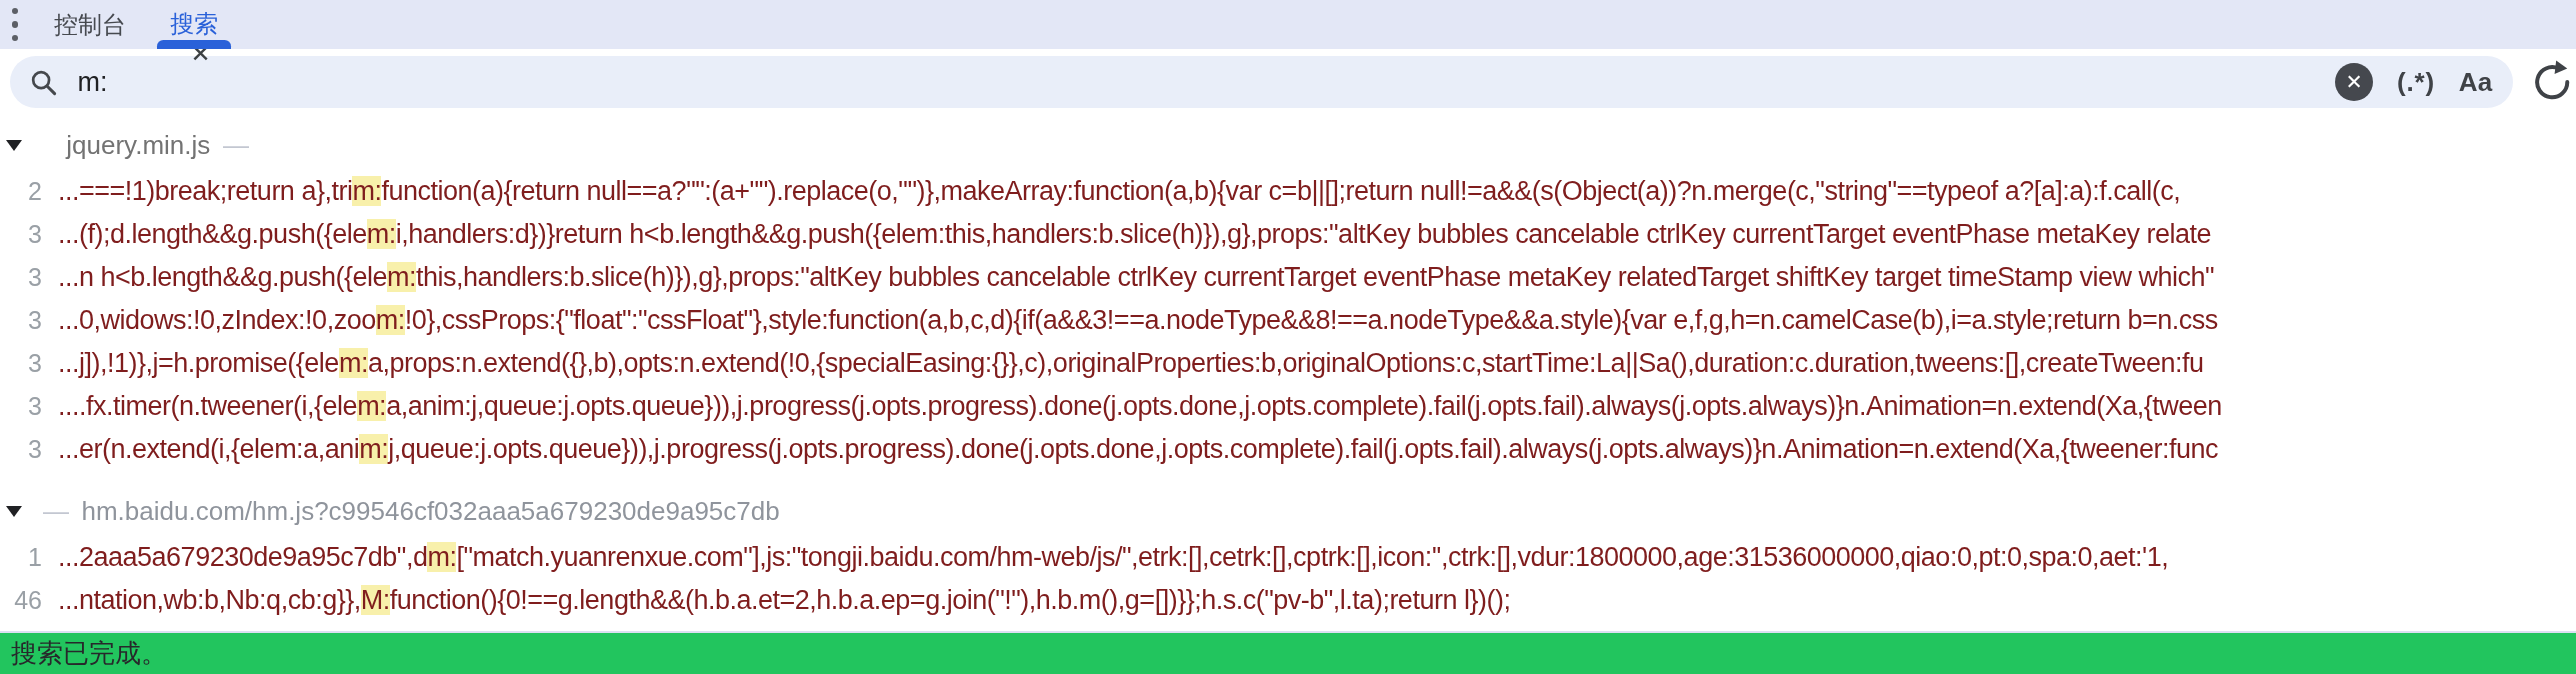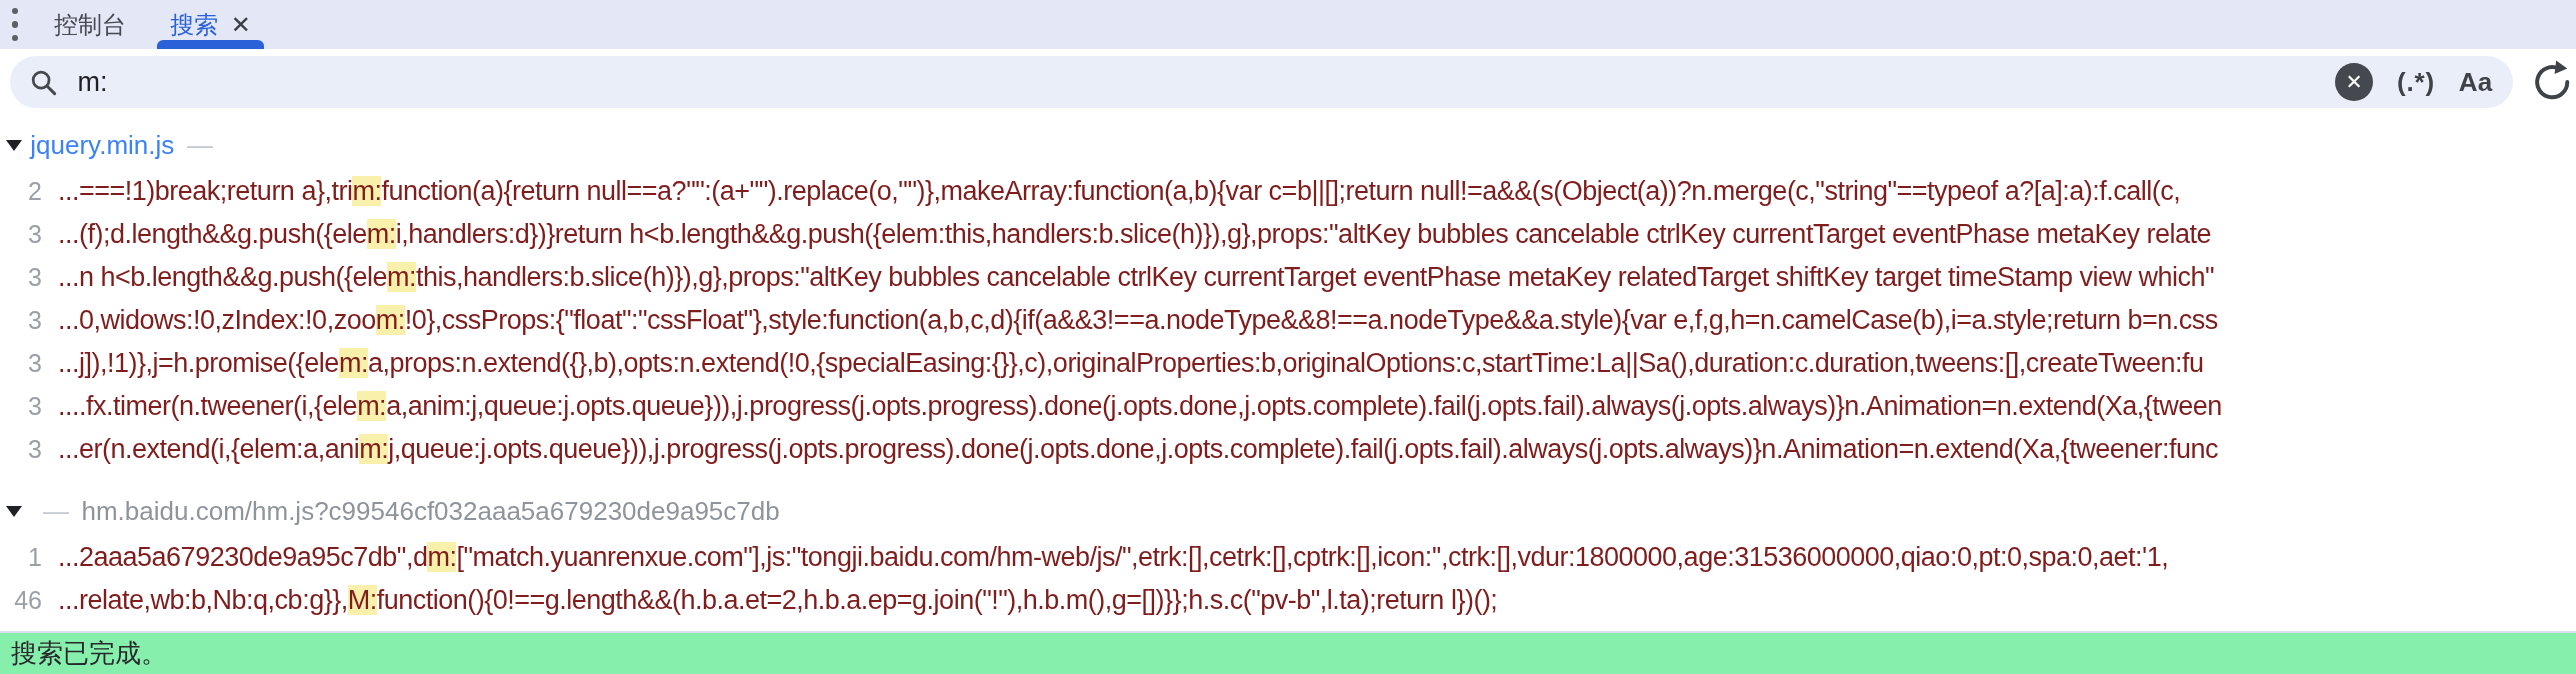--- a/index.html
+++ b/index.html
@@ -6,21 +6,21 @@
   html,body { width:2576px; height:675px; overflow:hidden; background:#fff;
               font-family:"Liberation Sans", sans-serif; }
 
   
   .tabbar { height:49px; background:#e3e7f6; display:flex; align-items:center; position:relative; }
   .kebab { width:27px; height:49px; display:flex; flex-direction:column; justify-content:center;
            align-items:center; gap:7.1px; cursor:pointer; margin-left:1.6px; }
   .kebab i { width:6.3px; height:6.3px; border-radius:50%; background:#5c5f66; }
   .tab { height:49px; display:flex; align-items:center; padding:8px 19px; font-size:24px;
          color:#46494f; position:relative; cursor:pointer; margin-left:6.3px; }
-  .tab.active { color:#2a61d9; font-weight:500; }
+  .tab.active { color:#2a61d9; font-weight:500;flex-direction:column; }
   .tab .close { margin-left:12.6px; color:#3c4043; font-weight:400; font-size:24px; }
   .tab .indicator { position:absolute; left:6.3px; right:6.3px; bottom:0; height:9.5px;
                     background:#2a61d9; border-radius:6.3px 6.3px 0 0; }
 
   
   .searchrow { height:66px; background:#fff; display:flex; align-items:center; padding-left:9.5px; }
   .pill { width:2510px; height:52px; background:#e9eef9; border-radius:26px; display:flex;
           align-items:center; padding:0 20.5px; }
   .magicon { flex:none; width:27px; height:27px; }
   .query { flex:1; border:none; background:transparent; outline:none; font-size:27px;
@@ -32,34 +32,34 @@
               cursor:pointer; letter-spacing:0.8px; }
   .casebtn { flex:none; font-size:26px; font-weight:700; color:#3f4247; cursor:pointer; }
   .refresh { flex:none; width:46px; height:46px; margin-left:17.4px; cursor:pointer; }
 
   
   .results { padding-top:6.3px; }
   .filehdr { height:49px; display:flex; align-items:center; padding-left:6.3px;
              font-size:26px; white-space:nowrap; overflow:hidden; cursor:pointer; }
   .tri { width:0; height:0; border-left:8.7px solid transparent; border-right:8.7px solid transparent;
          border-top:11px solid #202124; margin-right:8px; flex:none; }
-  .fname { color:#3b82f6; }
+  .fname { color:#737373;margin-left:36px; }
   .fdash { color:#c3c7d1; margin:0 12.6px; }
   .furl { color:#8f949c; }
   .gap { height:16px; }
 
   .row { height:43px; display:flex; align-items:center; white-space:nowrap; overflow:hidden;
          font-size:27px; cursor:pointer; }
   .lnum { flex:none; width:58px; text-align:right; padding-right:16px; color:#9aa0a6;
           font-size:25px; }
   .code { color:#7f1d1d; letter-spacing:-0.5px; }
   .hl { background:#f8f0ab; }
 
   
-  .statusbar { position:absolute; left:0; bottom:0; width:2576px; height:43px; background:#86efac;
+  .statusbar { position:absolute; left:0; bottom:0; width:2576px; height:43px; background:#22c55e;
                border-top:2.4px solid #dbe0f1; display:flex; align-items:center; padding-left:11px;
                font-size:26px; color:#27282b; }
   .statusbar .sum { margin-left:20.5px; }
 </style>
 </head>
 <body>
 
 <div class="tabbar">
   <div class="kebab">
       <i></i>
@@ -137,21 +137,21 @@
     <span class="fdash">—</span>
     <span class="furl">hm.baidu.com/hm.js?c99546cf032aaa5a679230de9a95c7db</span>
   </div>
 
   <div class="row">
     <span class="lnum">1</span>
     <span class="code"><span>...2aaa5a679230de9a95c7db",d</span><span class="hl">m:</span><span>["match.yuanrenxue.com"],js:"tongji.baidu.com/hm-web/js/",etrk:[],cetrk:[],cptrk:[],icon:'',ctrk:[],vdur:1800000,age:31536000000,qiao:0,pt:0,spa:0,aet:'1,</span></span>
   </div>
   <div class="row">
     <span class="lnum">46</span>
-    <span class="code"><span>...relate,wb:b,Nb:q,cb:g}},</span><span class="hl">M:</span><span>function(){0!==g.length&amp;&amp;(h.b.a.et=2,h.b.a.ep=g.join("!"),h.b.m(),g=[])}};h.s.c("pv-b",l.ta);return l})();</span></span>
+    <span class="code"><span>...ntation,wb:b,Nb:q,cb:g}},</span><span class="hl">M:</span><span>function(){0!==g.length&amp;&amp;(h.b.a.et=2,h.b.a.ep=g.join("!"),h.b.m(),g=[])}};h.s.c("pv-b",l.ta);return l})();</span></span>
   </div>
 
 </div>
 
 <div class="statusbar">
   <span>搜索已完成。</span>
 </div>
 
 
 </body></html>

